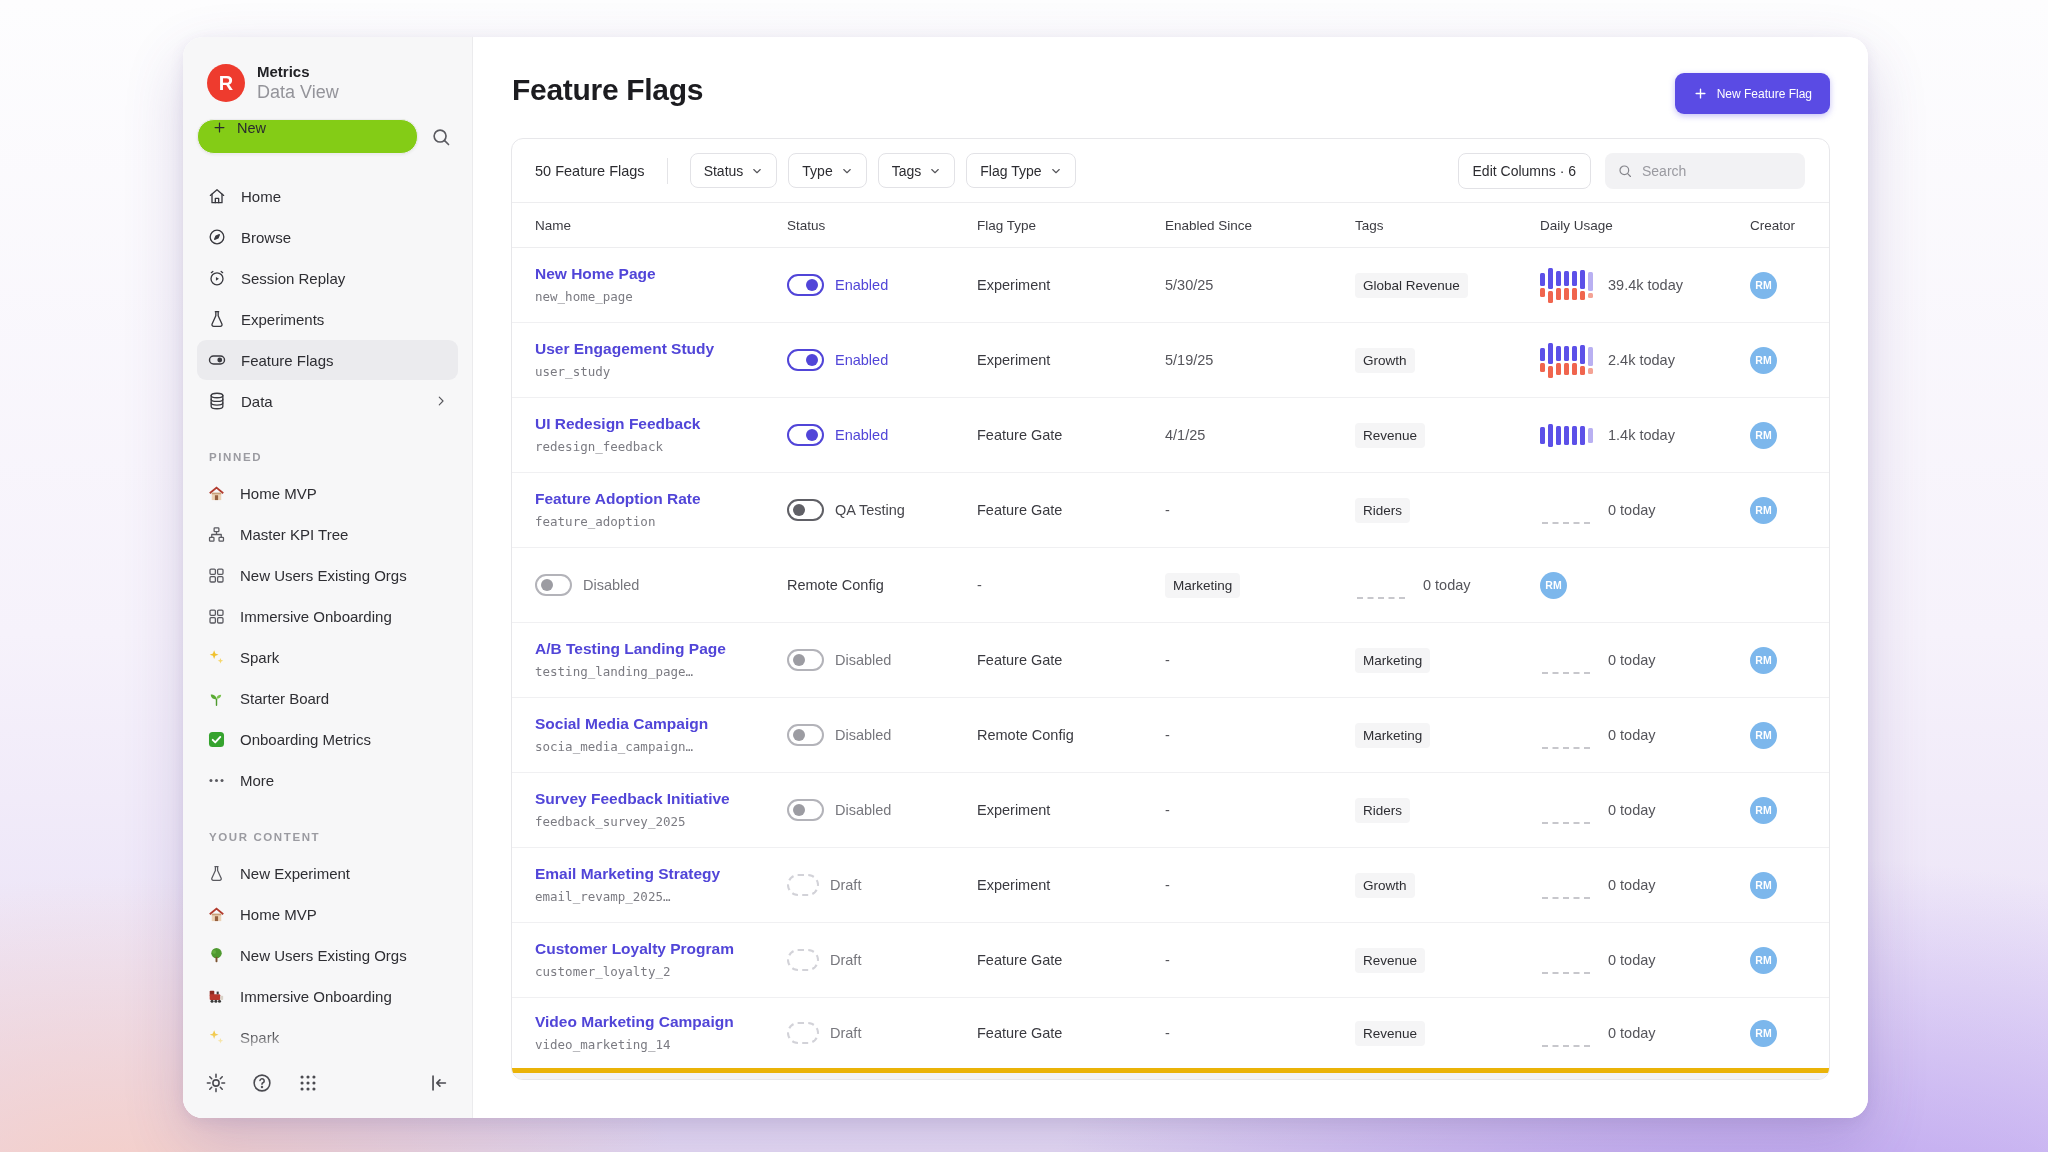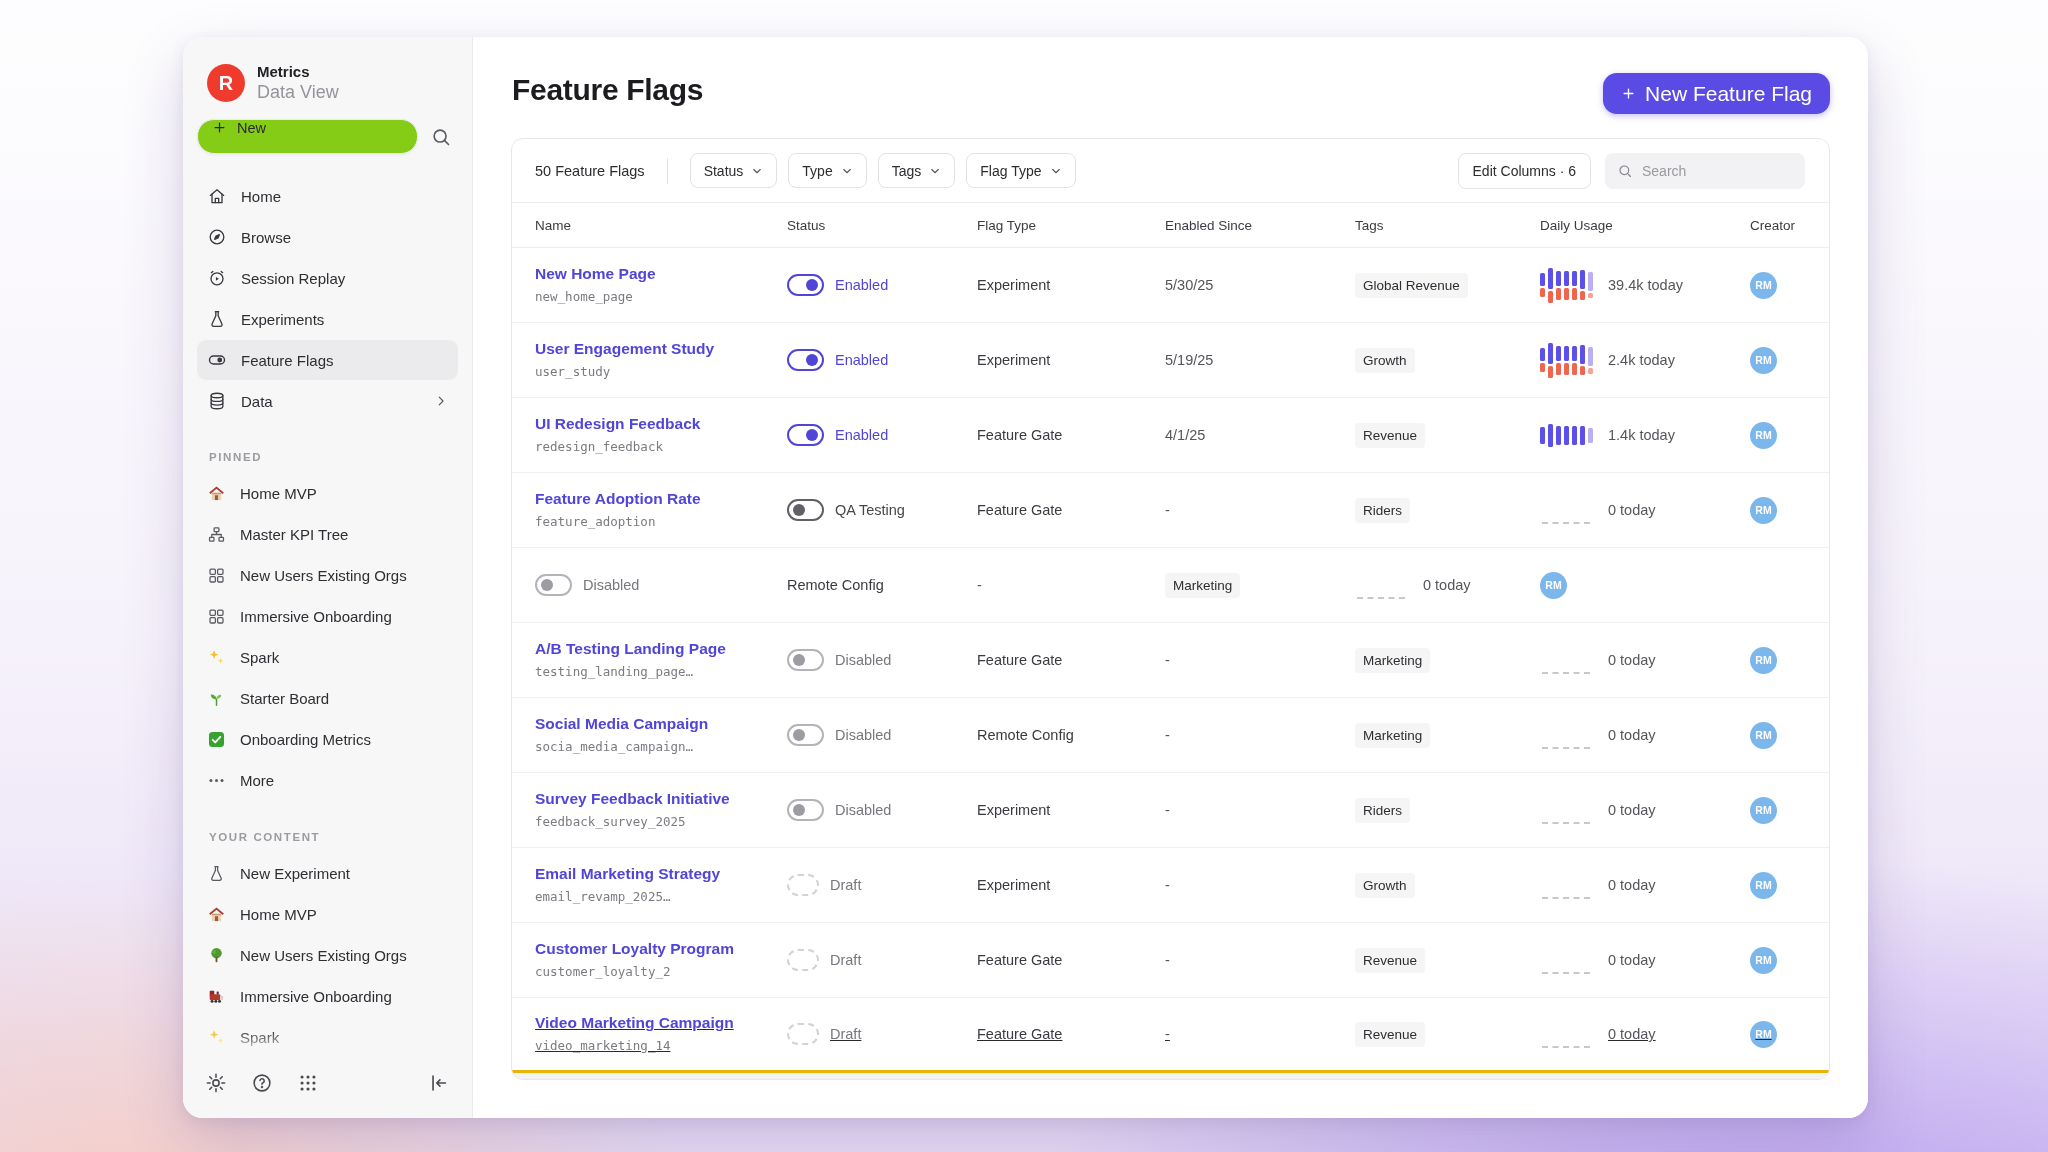--- a/index.html
+++ b/index.html
@@ -42,39 +42,39 @@
     position:absolute; left:0; right:0; bottom:0; height:88px;
     background:linear-gradient(to top, #f7f7f8 72%, rgba(247,247,248,0));
     display:flex; align-items:flex-end; padding:0 22px 24px 22px; gap:24px;
   }
   .foot-ic { width:22px; height:22px; color:#4a4a50; cursor:pointer; }
   .foot-spacer { flex:1; }
   
   .main { flex:1; position:relative; background:#fff; }
   .main-header { display:flex; align-items:flex-start; justify-content:space-between; padding:36px 38px 0 39px; }
   .page-title { font-size:30px; font-weight:700; color:#1c1c20; letter-spacing:-0.3px; }
-  .primary-btn { display:flex; align-items:center; gap:9px; background:#5a4be4; color:#fff; border:none; border-radius:14px; height:41px; padding:0 18px; font-size:21px; font-family:inherit; cursor:pointer; box-shadow:0 2px 6px rgba(90,75,228,0.35); }
+  .primary-btn { display:flex; align-items:center; gap:9px; background:#5a4be4; color:#fff; border:none; border-radius:9px; height:41px; padding:0 18px; font-size:12px; font-family:inherit; cursor:pointer; box-shadow:0 2px 6px rgba(90,75,228,0.35); }
   .primary-btn svg { width:15px; height:15px; }
   .table-card { margin:24px 38px 0 38px; width:1319px; height:942px; border:1px solid #e7e7ea; border-radius:12px; background:#fff; overflow:hidden; }
   .toolbar { height:63px; display:flex; align-items:center; padding:0 24px 0 23px; gap:14px; }
   .count-label { font-size:14.5px; color:#2c2c31; }
   .v-div { width:1px; height:26px; background:#e4e4e7; margin:0 8px; }
   .filter-btn { display:flex; align-items:center; gap:8px; background:#fff; border:1px solid #e2e2e6; border-radius:8px; height:35px; padding:0 13px; font-size:14px; color:#2c2c31; font-family:inherit; cursor:pointer; }
   .filter-btn svg { width:12px; height:12px; color:#55555a; }
   .toolbar-right { margin-left:auto; display:flex; align-items:flex-end; gap:14px; }
   .editcols-btn { background:#fff; border:1px solid #e2e2e6; border-radius:8px; height:36px; padding:0 14px; font-size:14px; color:#2c2c31; font-family:inherit; cursor:pointer; }
   .search-box { display:flex; align-items:center; gap:9px; width:200px; height:36px; background:#f2f2f4; border-radius:8px; padding:0 12px; }
   .search-box svg { width:16px; height:16px; color:#85858b; flex:none; }
   .search-box input { border:none; outline:none; background:transparent; font-size:14px; color:#2c2c31; width:100%; font-family:inherit; }
   .search-box input::placeholder { color:#9a9aa0; }
   .grid-row { display:grid; grid-template-columns:252px 190px 188px 190px 185px 210px 81px; align-items:center; padding-left:23px; }
   .thead { height:46px; border-top:1px solid #ededef; border-bottom:1px solid #ededef; }
   .th { font-size:13.5px; color:#3c3c42; font-weight:500; }
   .trow { height:75px; border-bottom:1px solid #f0f0f2; cursor:pointer; }
-  .trow:last-of-type { border-bottom:3px solid #eab308;text-decoration:underline; }
+  .trow:last-of-type { border-bottom:5px solid #eab308; }
   .flag-name { font-size:15.5px; font-weight:700; color:#5145d8; line-height:1; }
   .flag-key { font-family:"DejaVu Sans Mono", monospace; font-size:12.5px; color:#7b7b82; margin-top:7px; }
   .status-cell { display:flex; align-items:center; gap:11px; }
   .toggle { width:37px; height:22px; border:2px solid; border-radius:12px; position:relative; flex:none; }
   .toggle .dot { position:absolute; top:3px; width:12px; height:12px; border-radius:50%; }
   .toggle.enabled { border-color:#5145d8; } .toggle.enabled .dot { right:4px; background:#5145d8; }
   .toggle.qa { border-color:#606066; } .toggle.qa .dot { left:4px; background:#606066; }
   .toggle.disabled { border-color:#b3b3b9; } .toggle.disabled .dot { left:4px; background:#9c9ca2; }
   .toggle.draft { width:32px; border:2px dashed #d2d2d8; }
   .status-txt { font-size:14.5px; }

